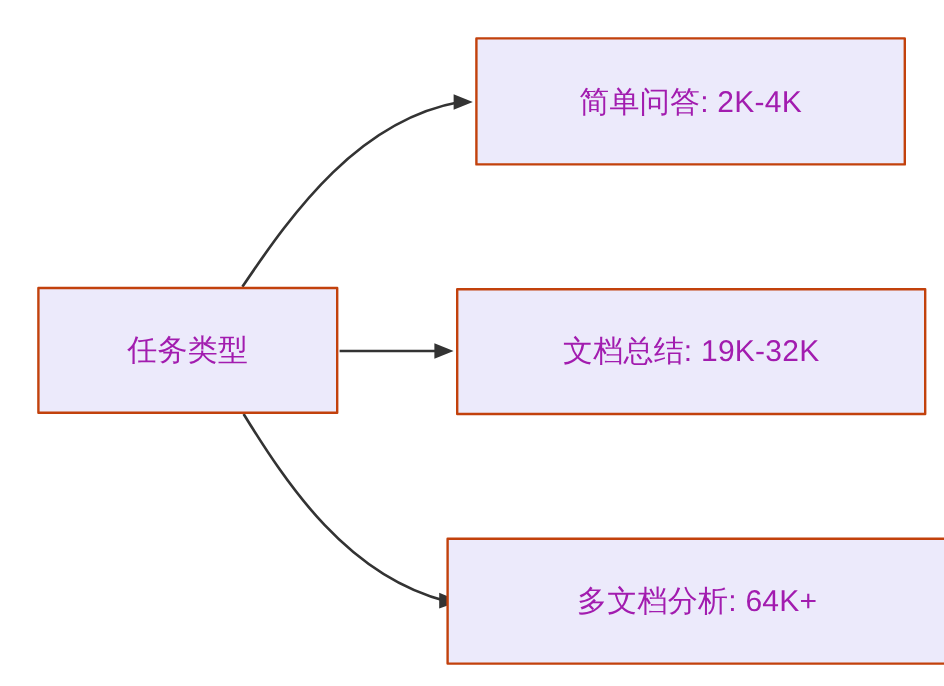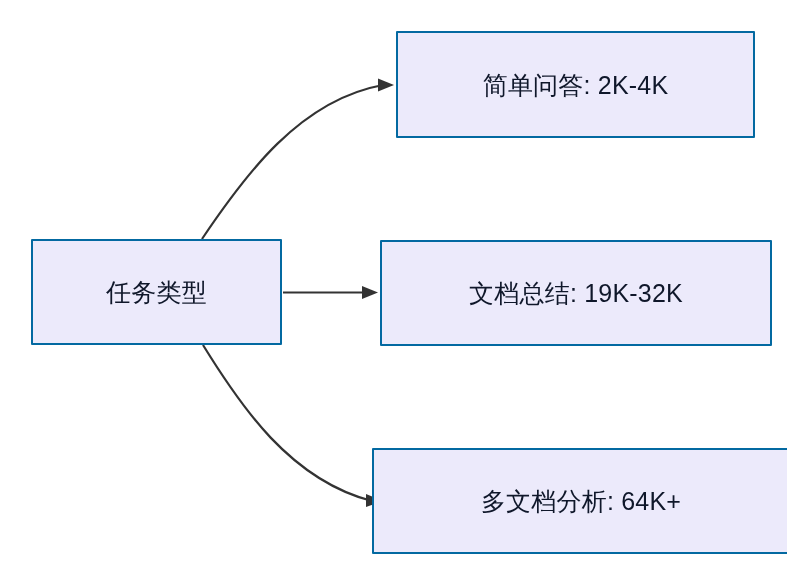--- a/index.html
+++ b/index.html
@@ -21,26 +21,26 @@
     left: 0;
     top: 0;
     width: 787px;
     height: 572px;
     pointer-events: none;
   }
   .node {
     position: absolute;
     box-sizing: border-box;
     background: #ECEAFB;
-    border: 2px solid #0369a1;
+    border: 2px solid #c2410c;
     border-radius: 1px;
     display: flex;
     align-items: center;
     justify-content: center;
-    color: #0f172a;
+    color: #a21caf;
     font-size: 25px;
     line-height: 1.2;
     letter-spacing: 0.2px;
     white-space: nowrap;
   }
   .node-label {
     display: block;
   }
   #node-source {
     left: 31px;

